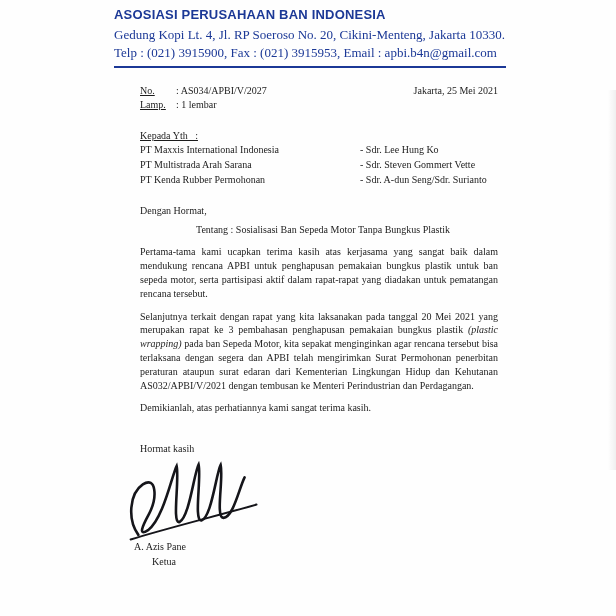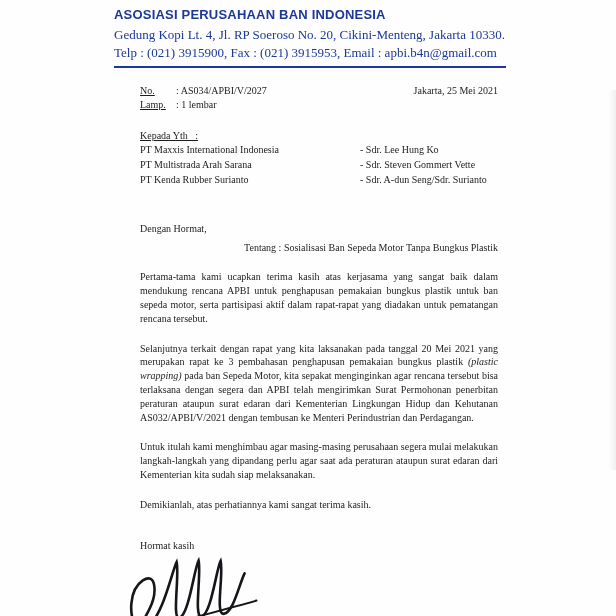--- a/index.html
+++ b/index.html
@@ -21,24 +21,24 @@
   
   .content { position:absolute; left:140px; top:84px; width:358px; font-size:10px; line-height:1.38; }
   .meta-row { display:flex; }
   .meta-label { display:inline-block; width:36px;text-decoration:underline; }
   .city-date { margin-left:auto; }
 
   .kepada { margin-top:17px; white-space:pre;text-decoration:underline; }
   .recip-row { display:flex; margin-top:1px; }
   .recip-company { width:220px; }
 
-  .salutation { margin-top:35px; }
-  .subject { margin-top:5px; margin-left:56px;text-align:right; }
+  .salutation { margin-top:17px; }
+  .subject { margin-top:5px; margin-left:56px; }
 
-  .para { margin-top:16px; text-align:justify; }
+  .para { margin-top:9px; text-align:justify; }
   .italic { font-style:italic; }
 
   .closing-block { margin-top:27px; position:relative; }
   .sig-area { position:relative; height:84px; }
   .signature-svg { position:absolute; left:-18px; top:0; transform:rotate(-4deg); }
   .signer-name { margin-left:-6px; }
   .signer-title { margin-left:12px; margin-top:1px; }
 
   
   .scan-shade { position:absolute; right:0; top:90px; width:8px; height:380px;
@@ -75,32 +75,31 @@
 
     <div class="recip-row">
       <span class="recip-company">PT Maxxis International Indonesia</span>
       <span>- Sdr. Lee Hung Ko</span>
     </div>
     <div class="recip-row">
       <span class="recip-company">PT Multistrada Arah Sarana</span>
       <span>- Sdr. Steven Gommert Vette</span>
     </div>
     <div class="recip-row">
-      <span class="recip-company">PT Kenda Rubber Surianto</span>
+      <span class="recip-company">PT Kenda Rubber Permohonan</span>
       <span>- Sdr. A-dun Seng/Sdr. Surianto</span>
     </div>
 
     <div class="salutation">Dengan Hormat,</div>
     <div class="subject">Tentang : Sosialisasi Ban Sepeda Motor Tanpa Bungkus Plastik</div>
 
     <div class="para">Pertama-tama kami ucapkan terima kasih atas kerjasama yang sangat baik dalam mendukung rencana APBI untuk penghapusan pemakaian bungkus plastik untuk ban sepeda motor, serta partisipasi aktif dalam rapat-rapat yang diadakan untuk pematangan rencana tersebut.</div>
 
     <div class="para"><span>Selanjutnya terkait dengan rapat yang kita laksanakan pada tanggal 20 Mei 2021 yang merupakan rapat ke 3 pembahasan penghapusan pemakaian bungkus plastik </span><span class="italic">(plastic wrapping)</span><span> pada ban Sepeda Motor, kita sepakat menginginkan agar rencana tersebut bisa terlaksana dengan segera dan APBI telah mengirimkan Surat Permohonan penerbitan peraturan ataupun surat edaran dari Kementerian Lingkungan Hidup dan Kehutanan AS032/APBI/V/2021 dengan tembusan ke Menteri Perindustrian dan Perdagangan.</span></div>
 
-    <div class="para">Untuk itulah kami menghimbau agar masing-masing perusahaan segera mulai melakukan langkah-langkah yang dipandang perlu agar saat ada peraturan ataupun surat edaran dari Kementerian kita sudah siap melaksanakan.</div>
     <div class="para">Demikianlah, atas perhatiannya kami sangat terima kasih.</div>
 
     <div class="closing-block">
       <div>Hormat kasih</div>
       <div class="sig-area">
         <svg class="signature-svg" width="170" height="86" viewBox="0 0 170 86" xmlns="http://www.w3.org/2000/svg">
           <path d="M14 74 C 4 58, 8 32, 22 24 C 36 16, 36 38, 26 54 C 19 65, 13 76, 24 70
                    C 40 60, 52 16, 57 8 C 59 22, 48 66, 56 64 C 66 60, 74 16, 79 8
                    C 81 22, 70 64, 78 64 C 88 62, 96 18, 101 10 C 103 24, 92 62, 100 63
                    C 110 63, 118 34, 124 24" fill="none" stroke="#15151a" stroke-width="2.6" stroke-linecap="round"></path>

